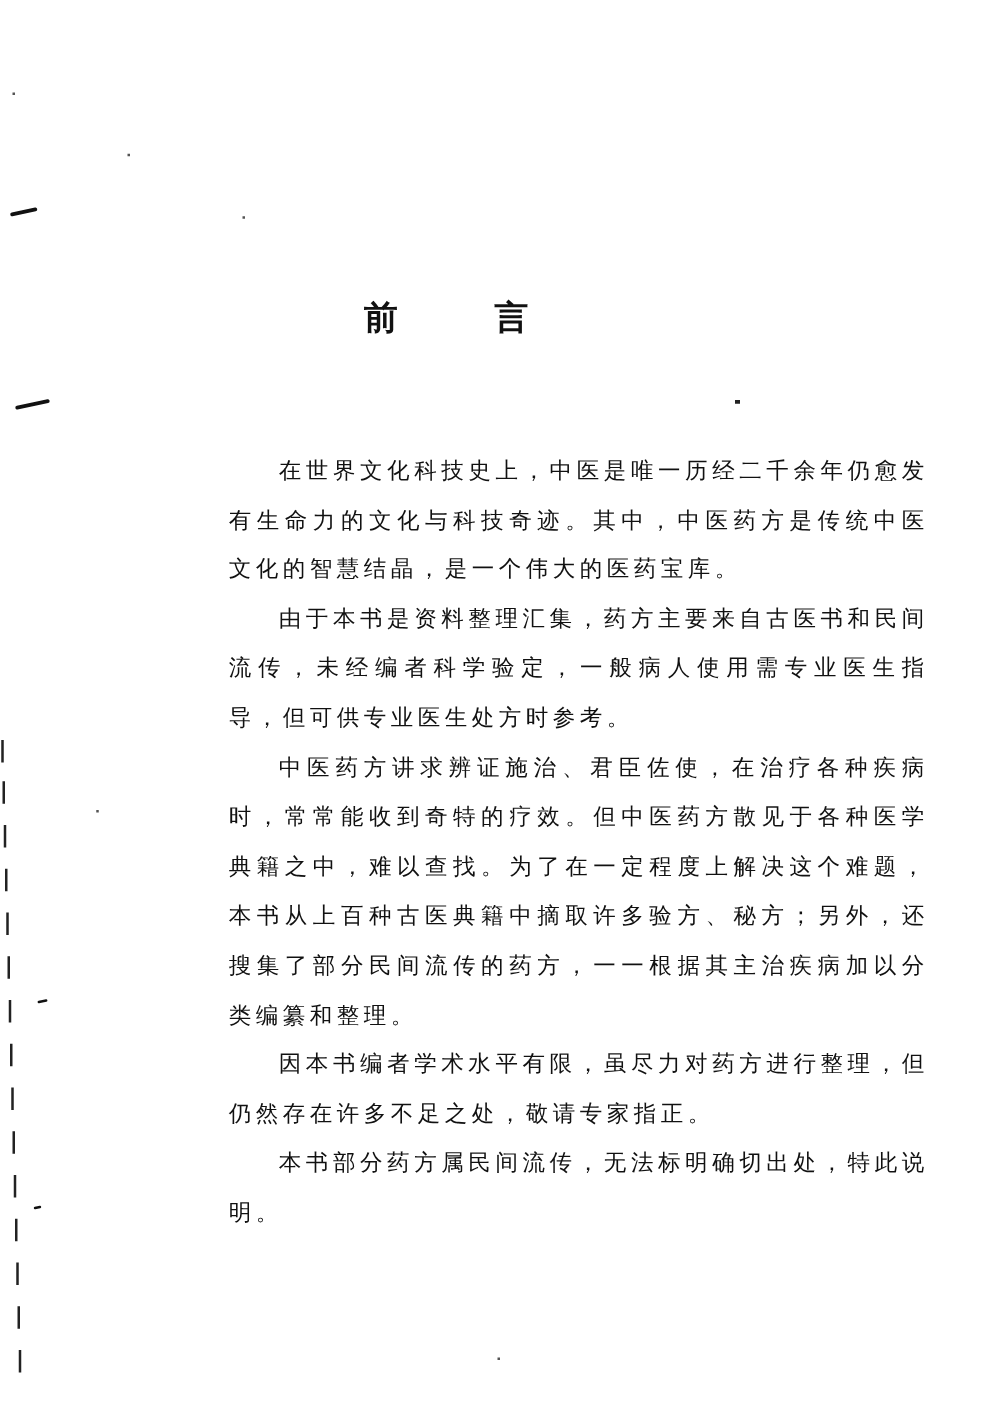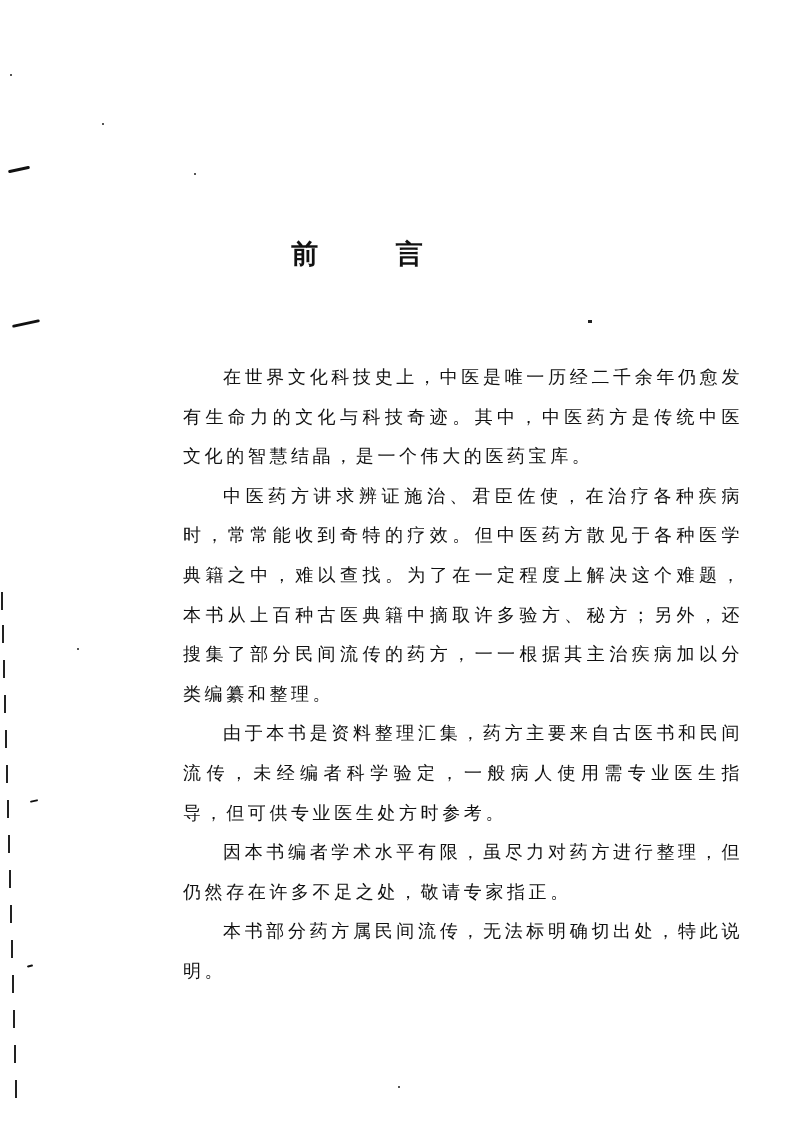--- a/index.html
+++ b/index.html
@@ -16,22 +16,22 @@
     .speck { position: absolute; width: 2px; height: 2px; background: #555; }
   </style>
 </head>
 <body>
 
 <div>
   <div class="title">前 言</div>
 
   <div class="body-text">
     <p class="para">在世界文化科技史上，中医是唯一历经二千余年仍愈发有生命力的文化与科技奇迹。其中，中医药方是传统中医文化的智慧结晶，是一个伟大的医药宝库。</p>
+    <p class="para">由于本书是资料整理汇集，药方主要来自古医书和民间流传，未经编者科学验定，一般病人使用需专业医生指导，但可供专业医生处方时参考。</p>
     <p class="para">中医药方讲求辨证施治、君臣佐使，在治疗各种疾病时，常常能收到奇特的疗效。但中医药方散见于各种医学典籍之中，难以查找。为了在一定程度上解决这个难题，本书从上百种古医典籍中摘取许多验方、秘方；另外，还搜集了部分民间流传的药方，一一根据其主治疾病加以分类编纂和整理。</p>
-    <p class="para">由于本书是资料整理汇集，药方主要来自古医书和民间流传，未经编者科学验定，一般病人使用需专业医生指导，但可供专业医生处方时参考。</p>
     <p class="para">因本书编者学术水平有限，虽尽力对药方进行整理，但仍然存在许多不足之处，敬请专家指正。</p>
     <p class="para">本书部分药方属民间流传，无法标明确切出处，特此说明。</p>
   </div>
 
   <div class="scratch" style="left:8px;top:168px;width:22px;"></div>
   <div class="scratch" style="left:12px;top:322px;width:28px;"></div>
   <div class="scratch" style="left:30px;top:800px;width:8px;height:2px;"></div>
   <div class="scratch" style="left:27px;top:965px;width:6px;height:2px;"></div>
   <div class="speck" style="left:10px;top:74px;"></div>
   <div class="speck" style="left:102px;top:123px;"></div>

